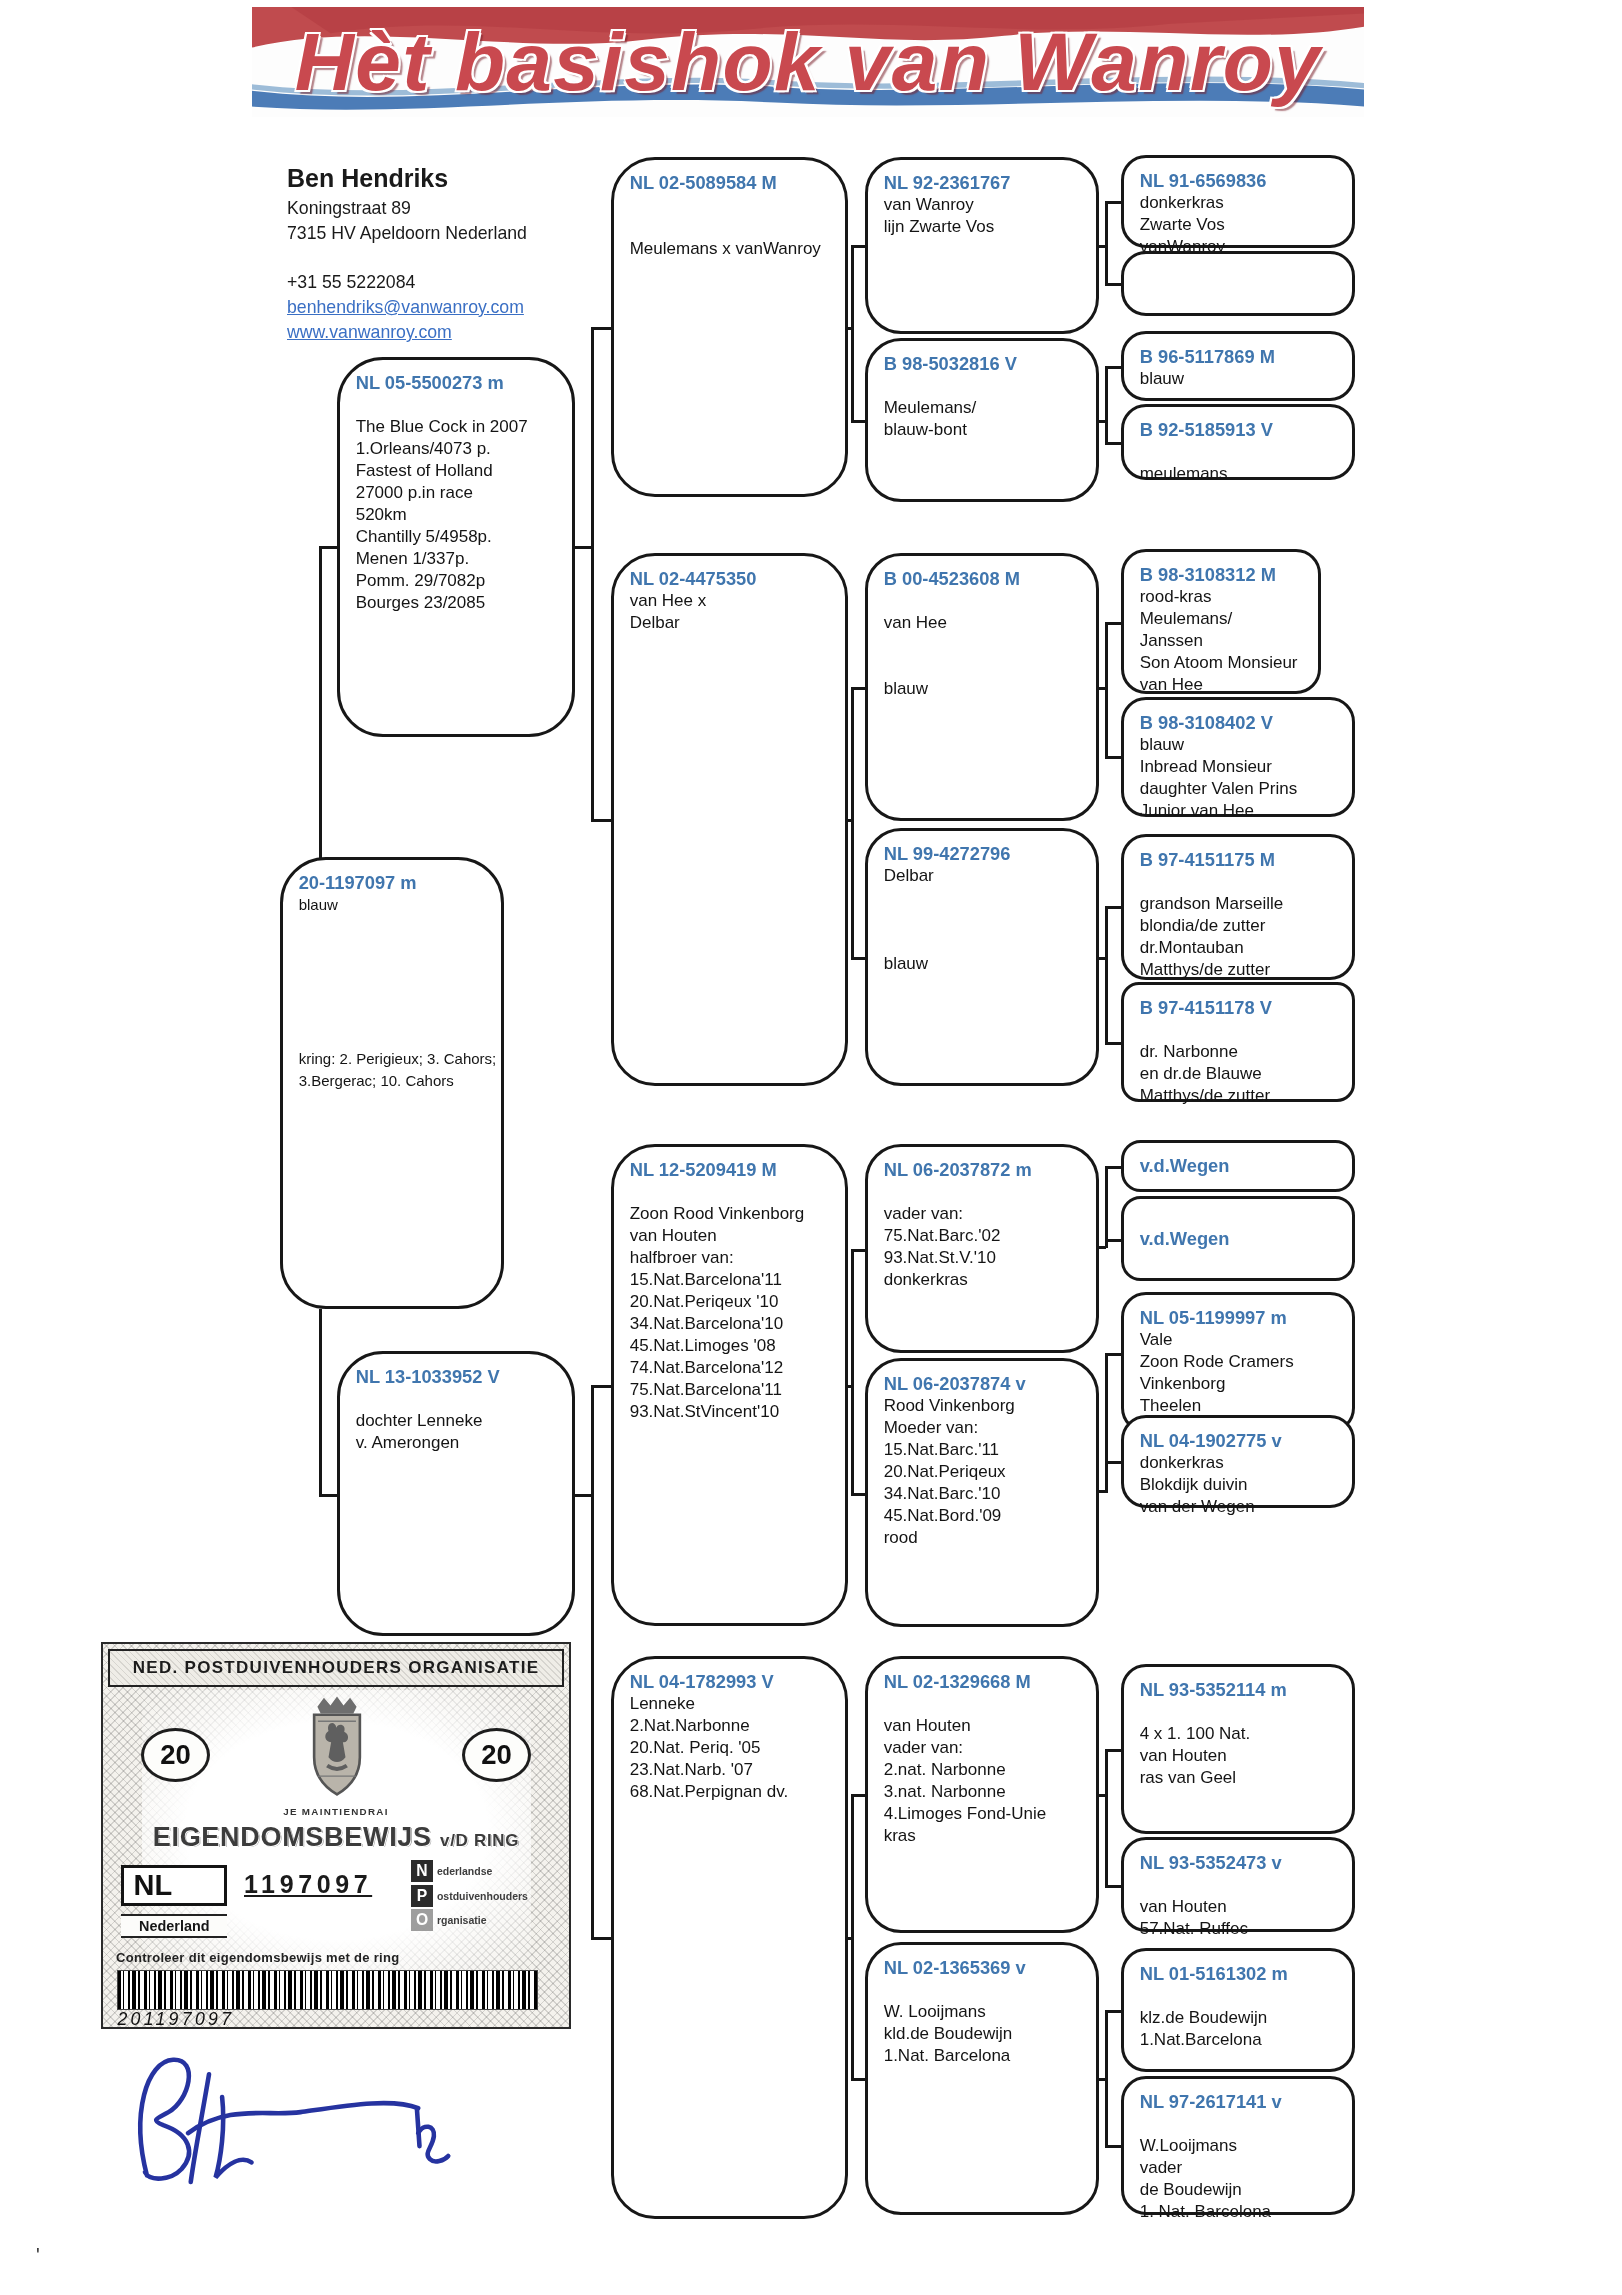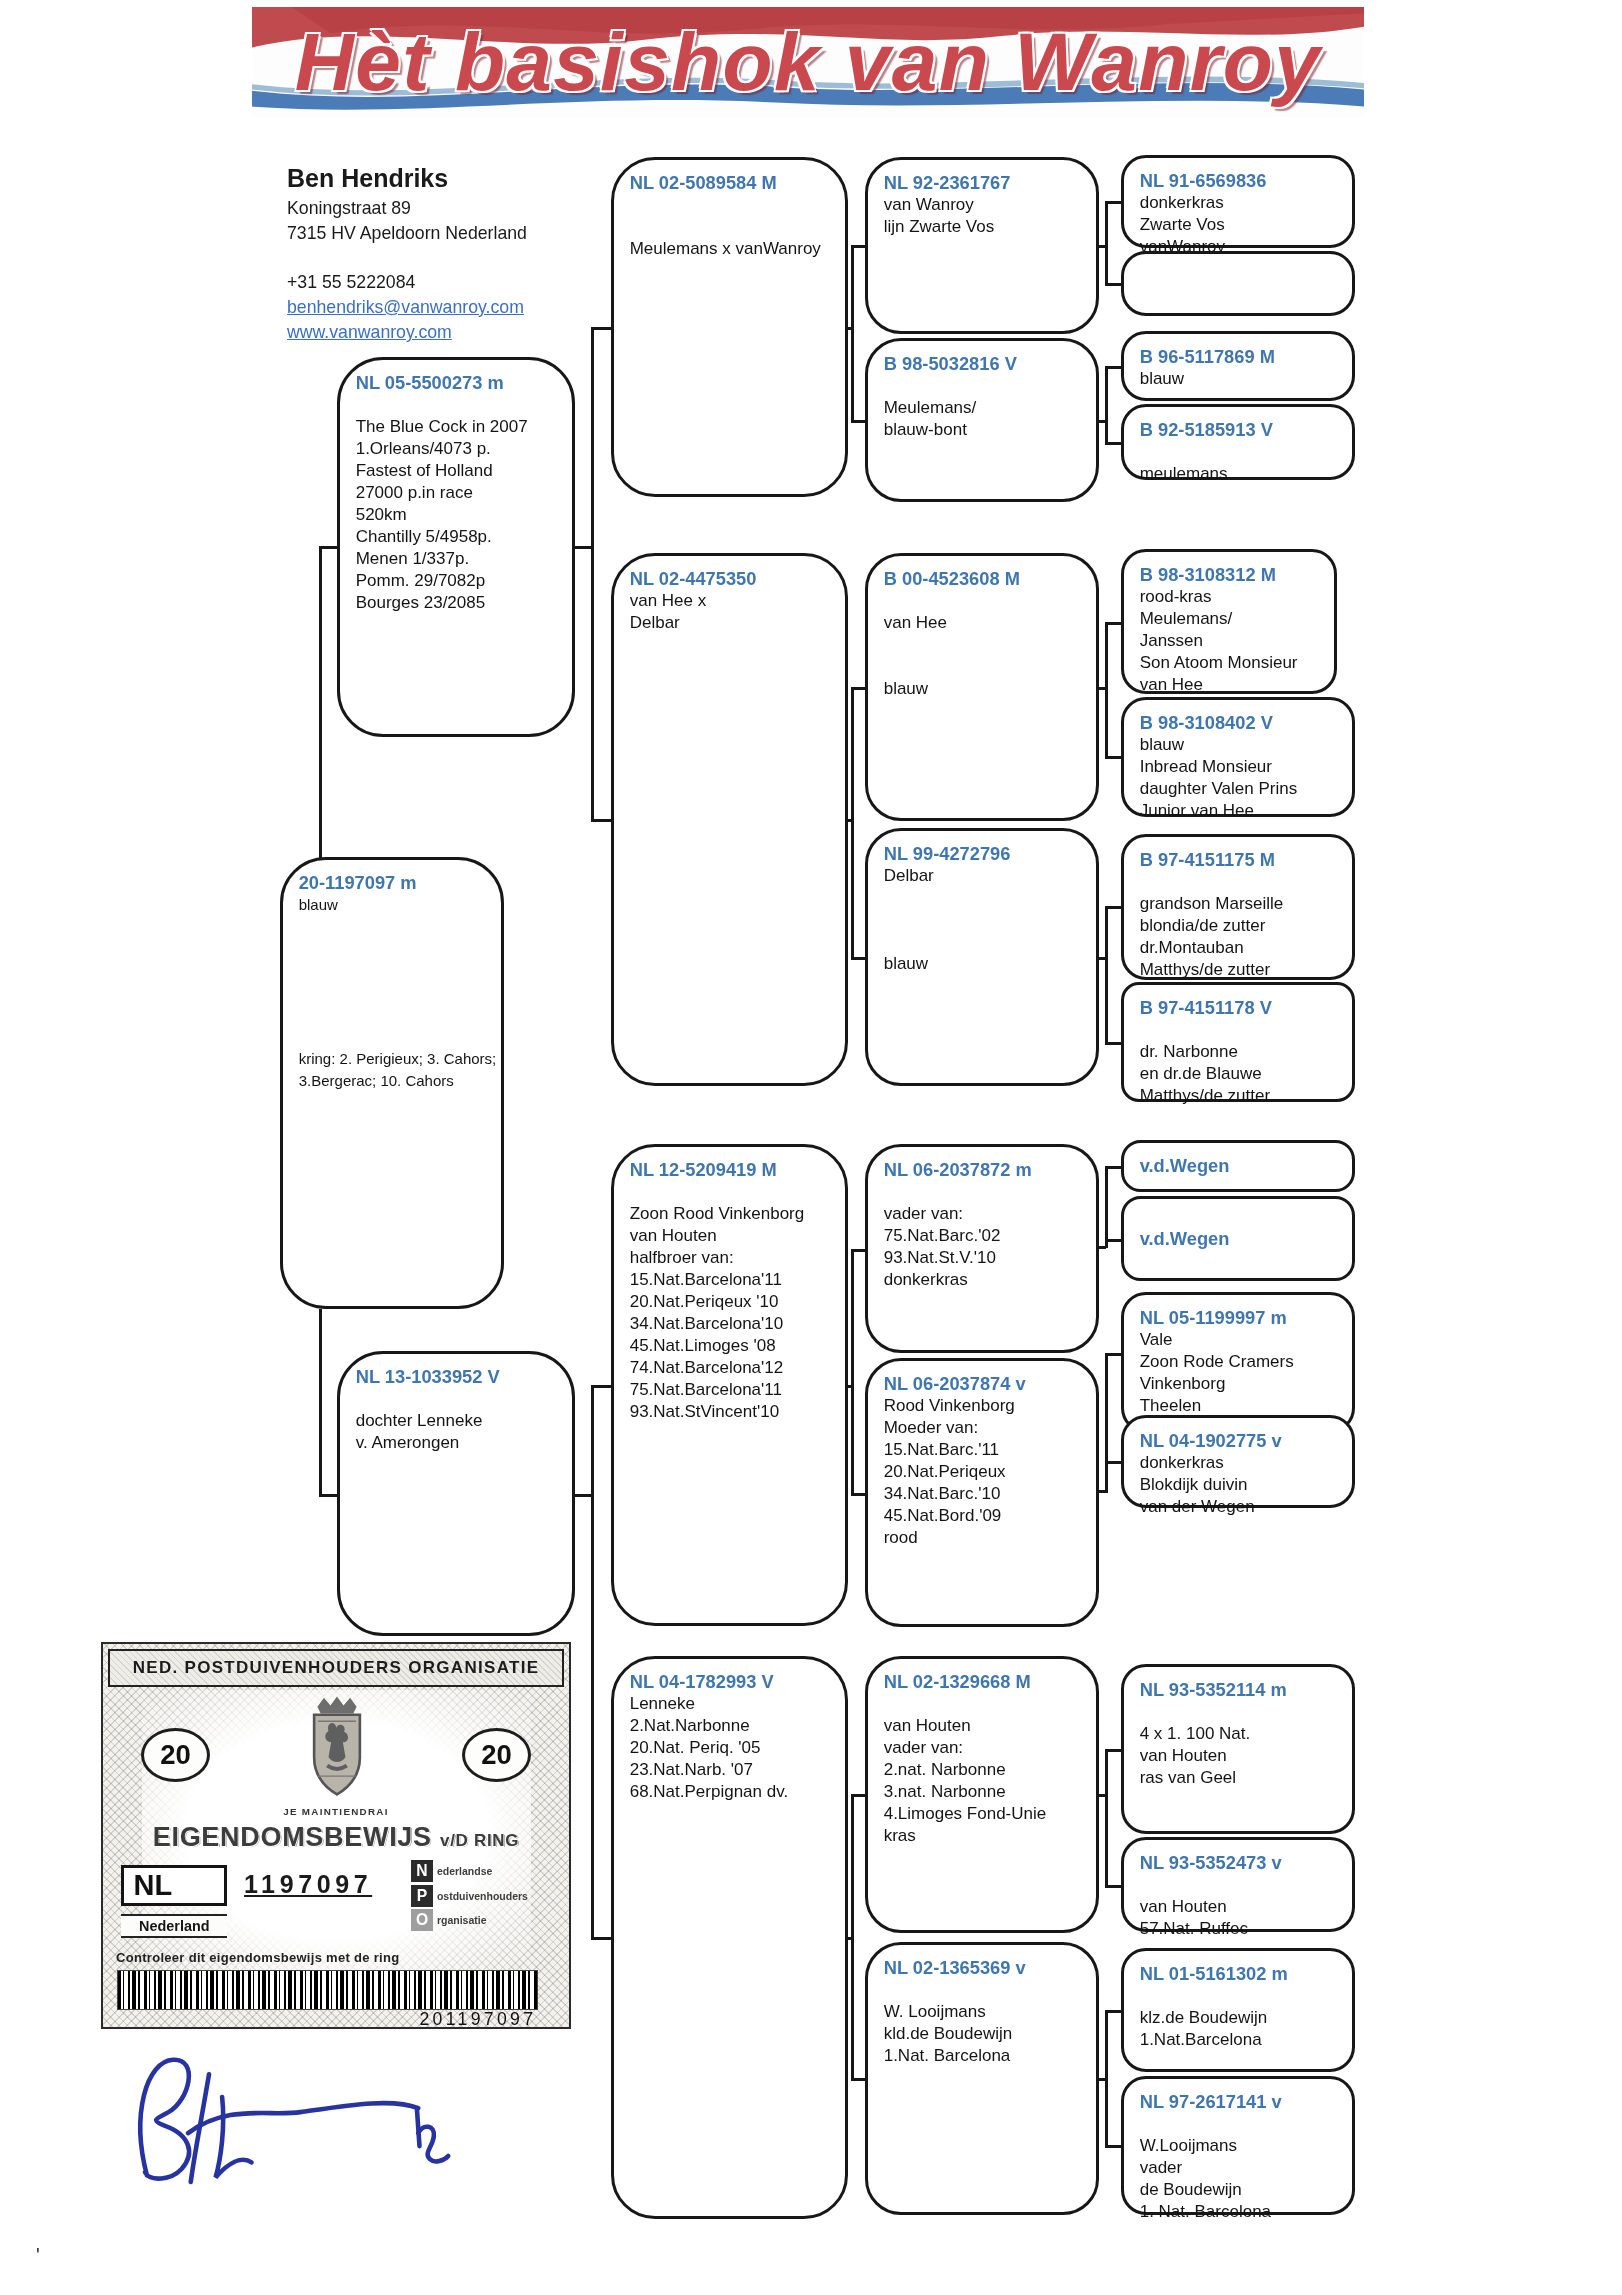--- a/index.html
+++ b/index.html
@@ -71,22 +71,22 @@
   .npdo .word{font-size:10.5px;font-weight:bold;color:#3d3d3d;}
   .cert-country{position:absolute;left:18.3px;top:270px;width:106px;text-align:center;
         border-top:2px solid #222;border-bottom:2px solid #222;padding:2px 0;
         font-size:14.4px;font-weight:bold;color:#161616;background:#fcfcfa;}
   .cert-check{position:absolute;left:13px;top:306px;font-size:13px;font-weight:bold;color:#222;
         letter-spacing:0.3px;}
   .barcode{position:absolute;left:14.4px;top:326px;width:419px;height:38px;background:
      repeating-linear-gradient(90deg,#000 0 2.6px,#fff 2.6px 4.6px,#000 4.6px 5.9px,#fff 5.9px 10.5px,
        #000 10.5px 11.8px,#fff 11.8px 13.7px,#000 13.7px 18.3px,#fff 18.3px 20px,#000 20px 21.6px,#fff 21.6px 26px);
      border:0.7px solid #444;}
-  .barcode-num{position:absolute;left:14.4px;top:365px;width:419px;text-align:right;
-     font-size:17.7px;letter-spacing:3.3px;color:#111;}
+  .barcode-num{position:absolute;left:14.4px;top:365px;width:419px;text-align:left;
+     font-size:17.7px;letter-spacing:3.3px;color:#111;font-style:italic;}
 
   #signature{position:absolute;left:111px;top:2035px;}
   .tick{position:absolute;left:36px;top:2244px;font-size:19.6px;color:#333;}
 </style>
 </head>
 <body>
 
 <div id="page">
 
   <div id="banner">
@@ -364,21 +364,21 @@
         <div>blauw</div>
       </div>
   </div>
   <div class="box" style="left:1121px;top:404px;width:234px;height:76px;border-radius:25px">
     <div class="ring">B 92-5185913 V</div>
     <div class="lines">
         <div>&nbsp;</div>
         <div>meulemans</div>
       </div>
   </div>
-  <div class="box" style="left:1121px;top:549px;width:216px;height:145px;border-radius:25px">
+  <div class="box" style="left:1121px;top:549px;width:200px;height:145px;border-radius:25px">
     <div class="ring">B 98-3108312 M</div>
     <div class="lines">
         <div>rood-kras</div>
         <div>Meulemans/</div>
         <div>Janssen</div>
         <div>Son Atoom Monsieur</div>
         <div>van Hee</div>
       </div>
   </div>
   <div class="box" style="left:1121px;top:697px;width:234px;height:120px;border-radius:25px">

